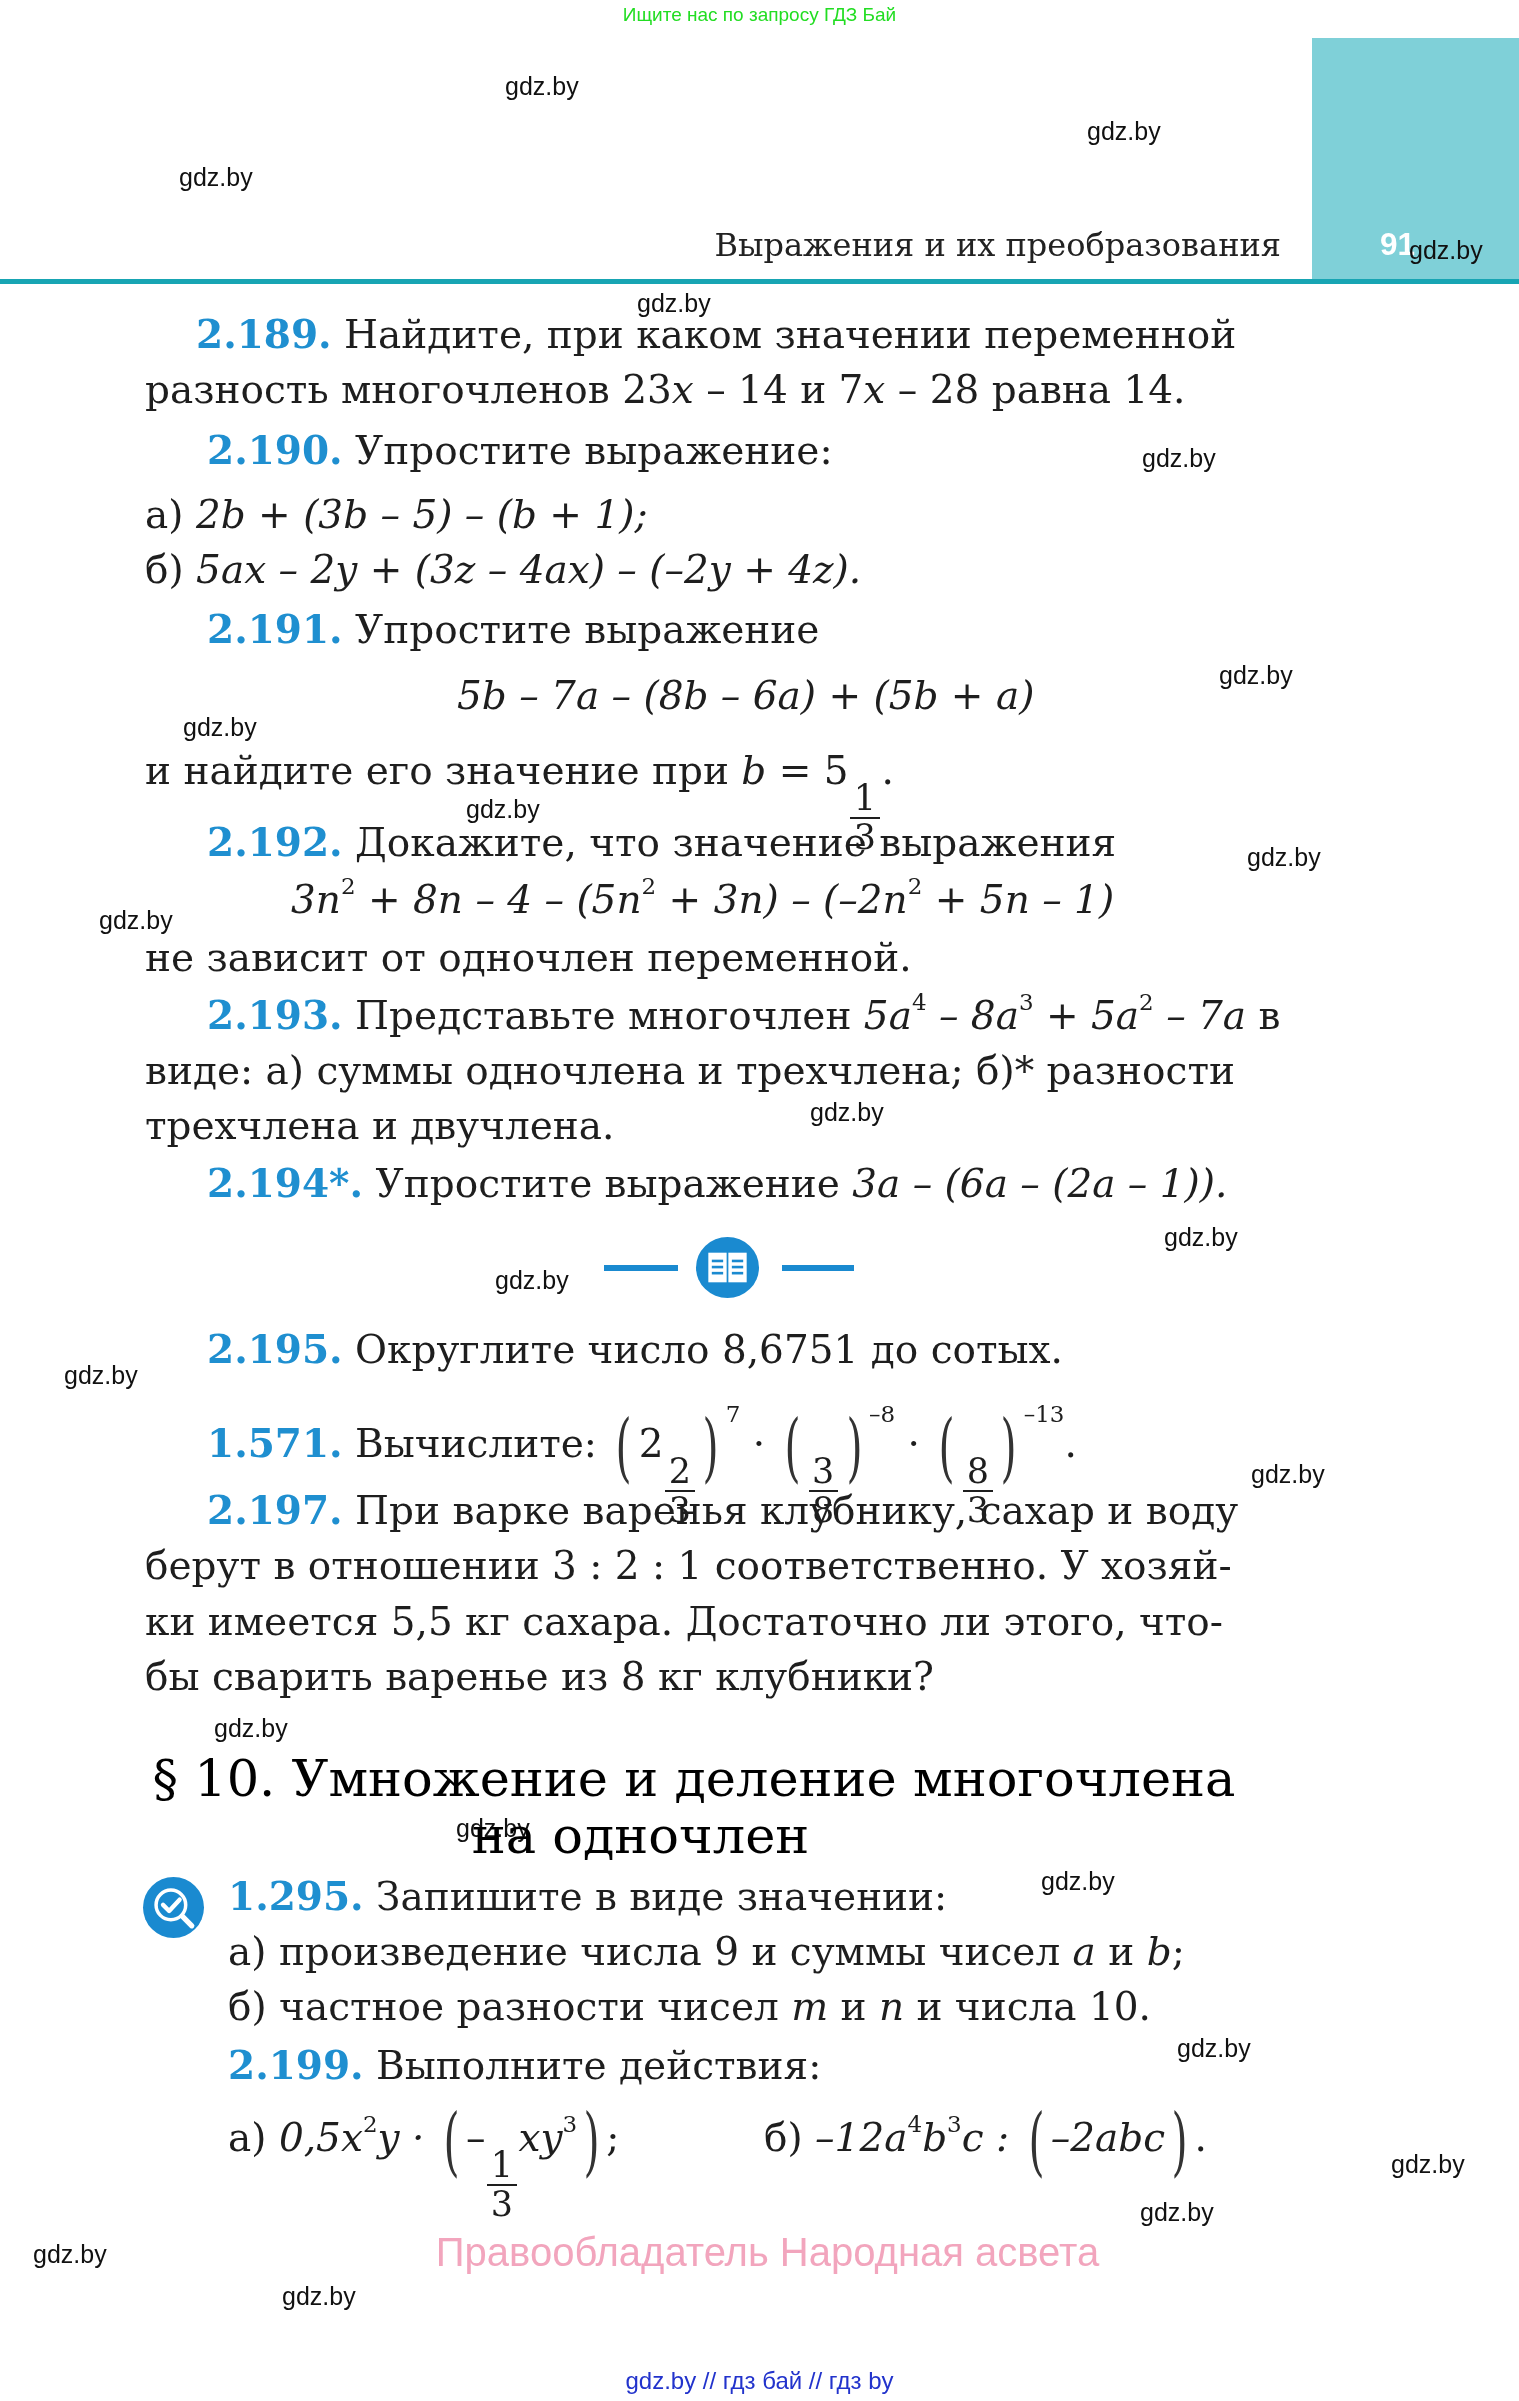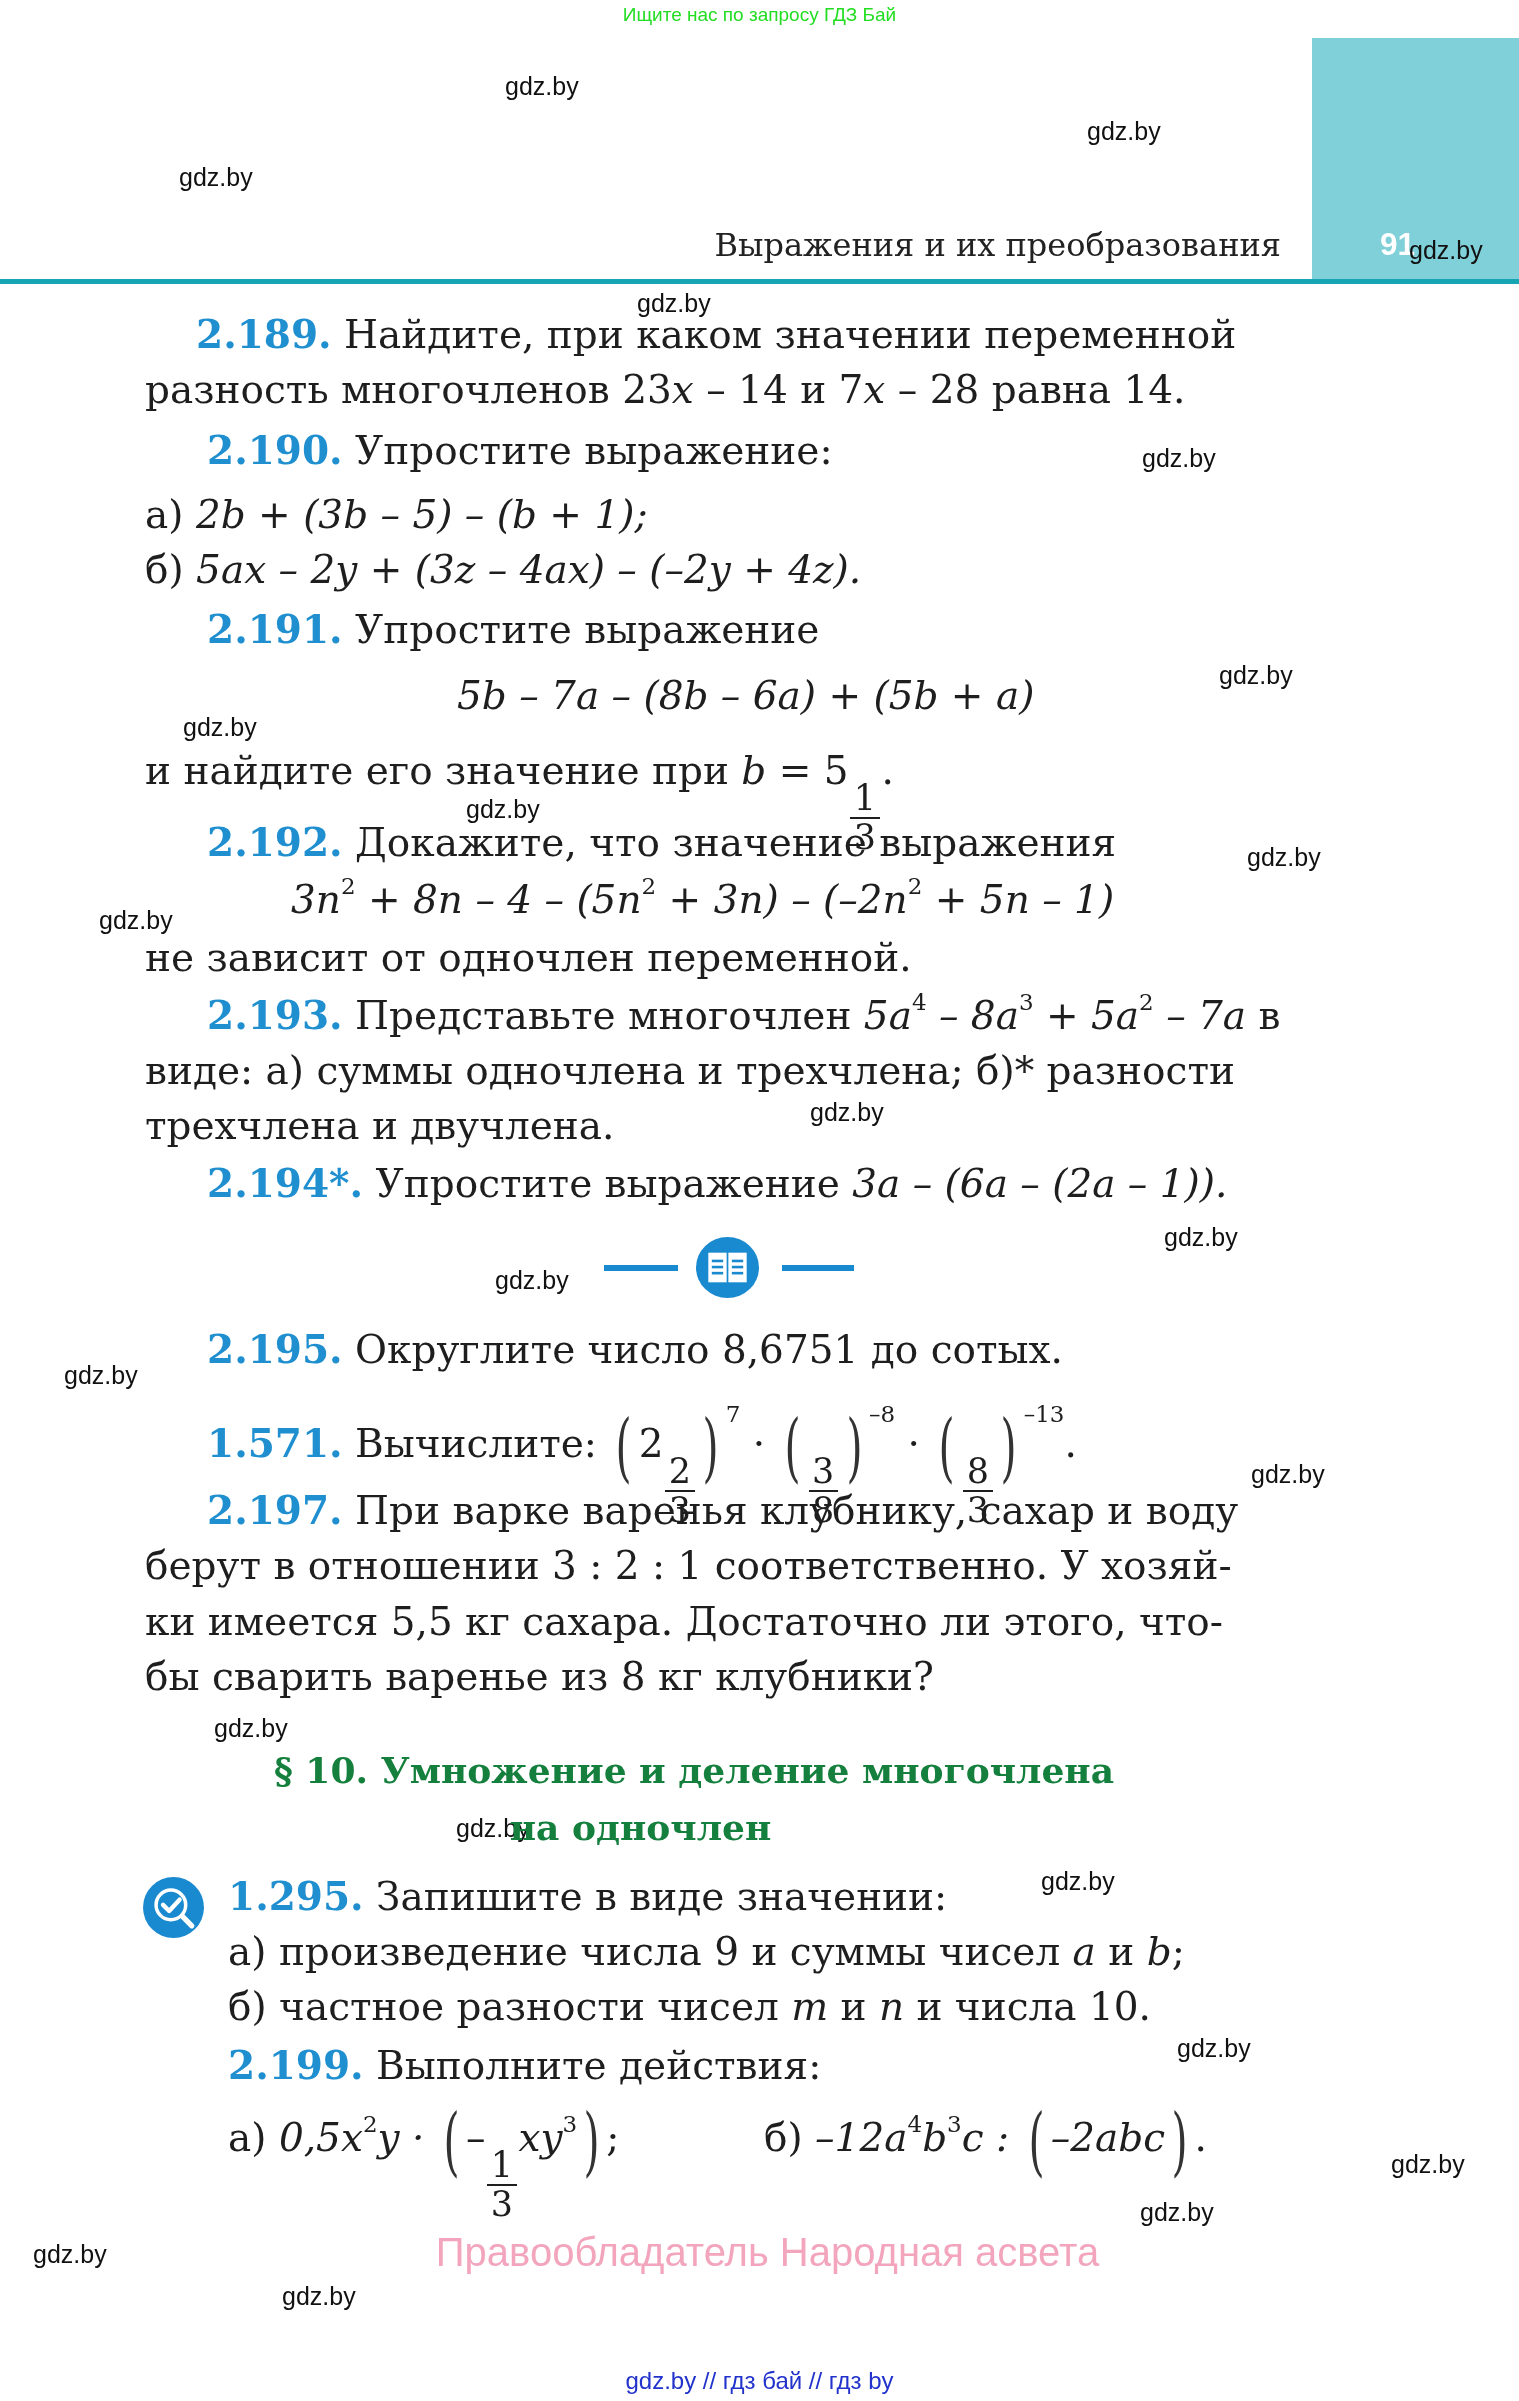--- a/index.html
+++ b/index.html
@@ -18,21 +18,21 @@
   .page-num { left:1334px; top:226px; font-family:"Liberation Sans", sans-serif;
     font-weight:bold; font-size:31.5px; color:#ffffff;margin-left:46px; }
   .line { font-size:39px; line-height:1; color:#1e1e1e; }
   .num { color:#1f8fd0; font-weight:bold; }
   .m { font-style:italic; }
   sup.s { font-size:23px; vertical-align:19px; line-height:0; font-style:normal; }
   .frac { display:inline-flex; flex-direction:column; align-items:center; vertical-align:-26px; font-size:35px; line-height:1.05; margin:0 1.8px; }
   .frac .n { border-bottom:2.6px solid #1e1e1e; padding:0 3.5px; }
   .frac .d { padding:0 3.5px; }
   .paren { font-size:75px; font-weight:100; vertical-align:-15.8px; line-height:0; color:#333; transform:scaleX(0.55); display:inline-block; }
-  .section-title { font-size:36px; font-weight:bold; color:#15803d; }
+  .section-title { font-size:51px; font-weight:normal; color:#000000; }
   .divider-line { height:6.1px; background:#1a8ad0; }
   .book-icon { left:696px; top:1237px; width:63px; height:61px; border-radius:50%; background:#1a8ad0; }
   .check-icon { left:143px; top:1877px; width:61px; height:61px; border-radius:50%; background:#1a8ad0; }
   .copyright { left:0; width:1519px; top:2230px; text-align:center;
     font-family:"Liberation Sans", sans-serif; font-size:40px; color:#f2a5bd;padding-left:8px; }
   .footer-links { left:0; width:1519px; top:2367px; text-align:center;
     font-family:"Liberation Sans", sans-serif; font-size:24px; color:#2233cc; }
 </style>
 </head>
 <body>

